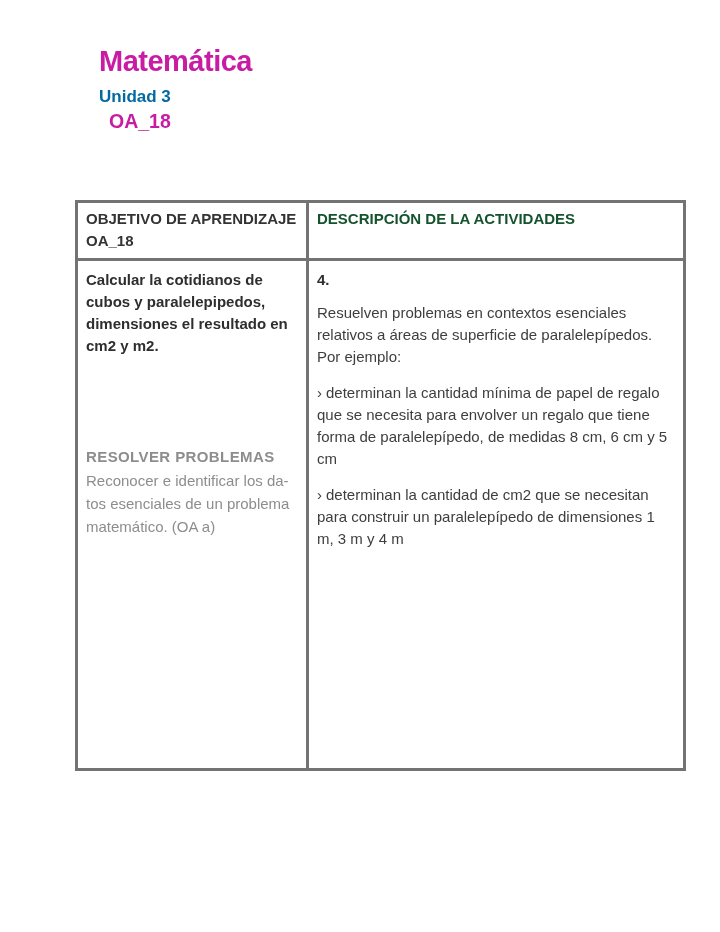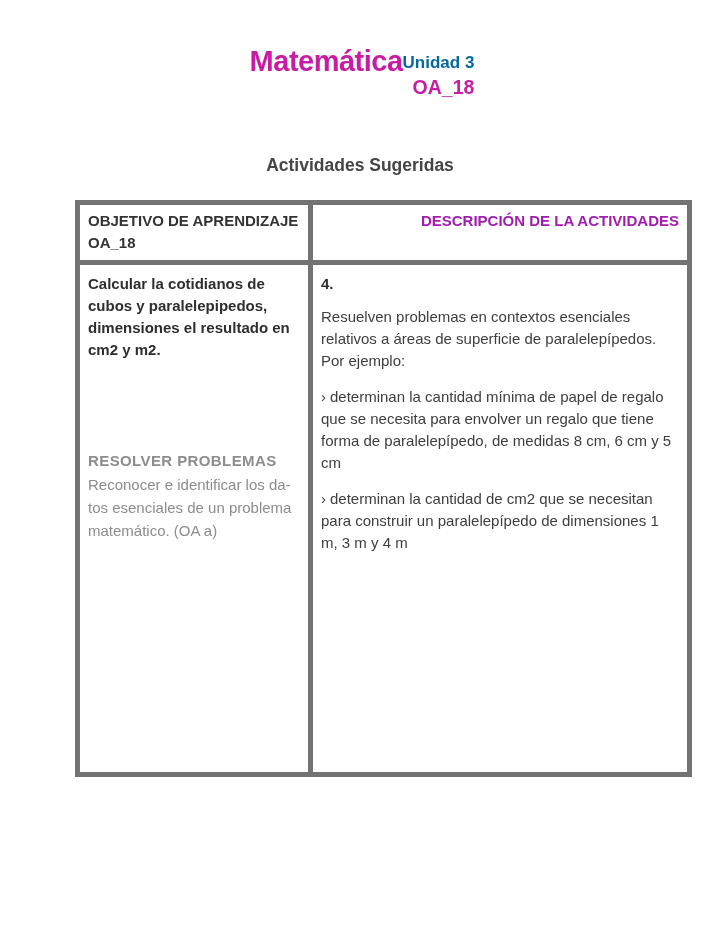--- a/index.html
+++ b/index.html
@@ -11,23 +11,24 @@
     position: relative;
     width: 720px;
     height: 932px;
     background: #ffffff;
     font-family: "Liberation Sans", sans-serif;
     overflow: hidden;
   }
   
   .doc-header {
     display: flex;
-    justify-content: center;
+    justify-content: space-between;
     align-items: flex-start;
     padding: 44px 95px 0 99px;
+    flex-direction: column;
   }
   .subject-title {
     color: #c81ca5;
     font-size: 29px;
     font-weight: bold;
     line-height: 34px;
     letter-spacing: -0.5px;
   }
   .grade-subtitle {
     color: #1f1f1f;
@@ -66,40 +67,40 @@
     left: 75px;
     top: 200px;
     width: 570px;
     border-collapse: collapse;
     table-layout: fixed;
     color: #3e3e3e;
     font-size: 15px;
   }
   .activities-table th,
   .activities-table td {
-    border: 5px solid #737373;
+    border: 3px solid #737373;
     vertical-align: top;
     padding: 5px 8px 6px 8px;
   }
   .activities-table { border: 2px solid #4f4f4f; }
   .col-obj  { width: 212px; }
   .col-desc { width: 358px; }
   th.col-obj {
     text-align: left;
     font-weight: bold;
     font-size: 15px;
     line-height: 22px;
     color: #333333;
   }
   th.col-desc {
-    text-align: right;
+    text-align: left;
     font-weight: bold;
     font-size: 15px;
     line-height: 22px;
-    color: #a21caf;
+    color: #14532d;
   }
   th .th-line { display: block; }
   .body-row td { height: 496px; }
   
   .cell-obj { line-height: 22px; }
   .objective-text {
     font-weight: bold;
     color: #2e2e2e;
     padding-top: 3px;
   }
@@ -138,21 +139,20 @@
   <header class="doc-header">
     <div class="header-left">
       <div class="subject-title">Matemática</div>
     </div>
     <div class="header-right">
       <div class="unit-label">Unidad 3</div>
       <div class="oa-label">OA_18</div>
     </div>
   </header>
 
-  <h2 class="section-title">Actividades Sugeridas</h2>
 
   <table class="activities-table">
     <thead>
       <tr>
         <th class="col-obj">
           <span class="th-line">OBJETIVO DE APRENDIZAJE</span>
           <span class="th-line">OA_18</span>
         </th>
         <th class="col-desc">DESCRIPCIÓN DE LA ACTIVIDADES</th>
       </tr>

